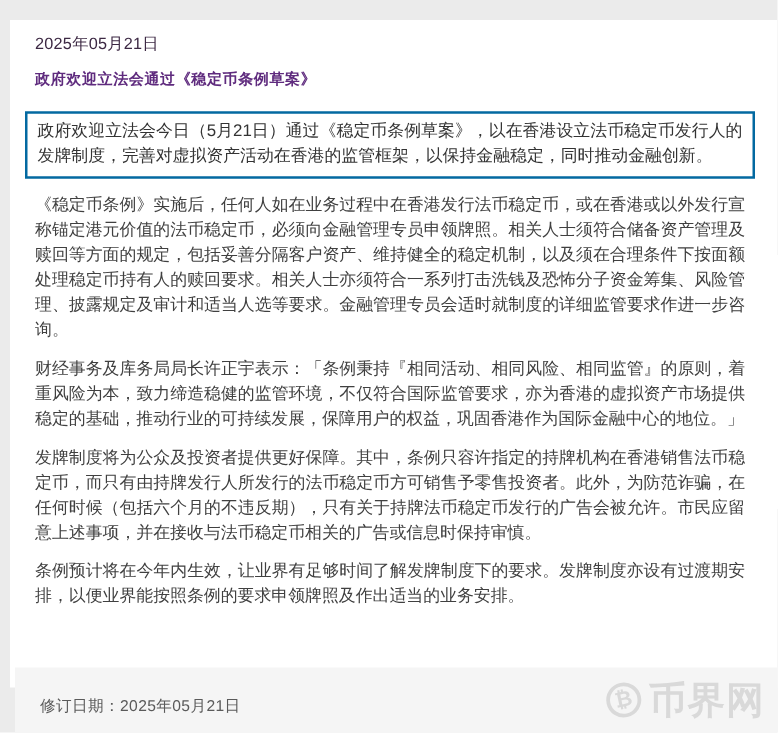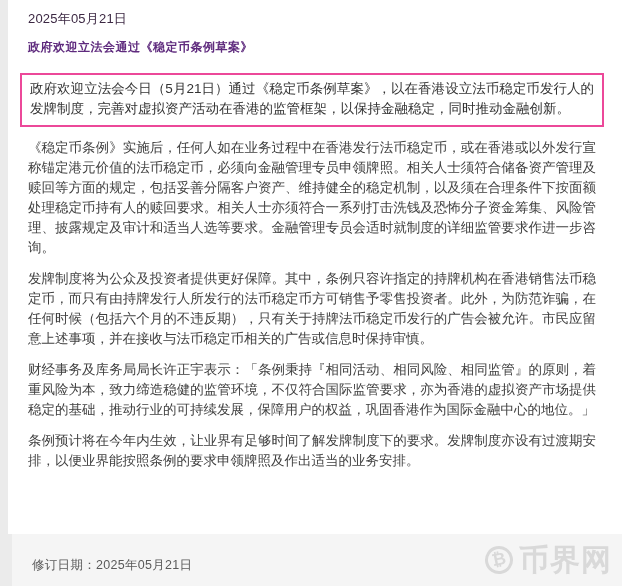--- a/index.html
+++ b/index.html
@@ -5,39 +5,39 @@
   * { margin:0; padding:0; box-sizing:border-box; }
   html,body { width:622px; height:586px; }
   body {
     font-family:"Liberation Sans","DejaVu Sans",sans-serif;
     background:#ebebeb;
     overflow:hidden;
   }
   .page { position:relative; width:622px; height:586px; overflow:hidden; }
 
   .card {
-    position:absolute; left:8px; top:0; width:614px; height:534px;
+    position:absolute; left:8px; top:16px; width:614px; height:534px;
     background:#ffffff;
     padding:10px 26px 0 20px;
     overflow:hidden;
   }
 
   .article-date {
     font-size:13px; color:#3c2843; line-height:18px;
     letter-spacing:0.2px;
   }
   .article-title {
     margin-top:6px;
     font-size:12px; font-weight:bold; color:#5f2b7e;
     line-height:26px; letter-spacing:0.5px;
   }
 
   .highlight-para {
     margin:13px -8px 0 -8px;
-    border:2px solid #ec4899;
+    border:2px solid #0369a1;
     padding:4px 8px 6px 8px;
     font-size:13.5px; line-height:20px; color:#333333;
     text-align:justify;
   }
 
   .body-para {
     margin-top:11px;
     font-size:13.5px; line-height:20px; color:#404040;
     text-align:justify;
   }
@@ -76,22 +76,22 @@
 
   <div class="card">
 
     <div class="article-date">2025年05月21日</div>
 
     <h1 class="article-title">政府欢迎立法会通过《稳定币条例草案》</h1>
 
     <div class="highlight-para">政府欢迎立法会今日（5月21日）通过《稳定币条例草案》，以在香港设立法币稳定币发行人的发牌制度，完善对虚拟资产活动在香港的监管框架，以保持金融稳定，同时推动金融创新。</div>
 
     <p class="body-para">《稳定币条例》实施后，任何人如在业务过程中在香港发行法币稳定币，或在香港或以外发行宣称锚定港元价值的法币稳定币，必须向金融管理专员申领牌照。相关人士须符合储备资产管理及赎回等方面的规定，包括妥善分隔客户资产、维持健全的稳定机制，以及须在合理条件下按面额处理稳定币持有人的赎回要求。相关人士亦须符合一系列打击洗钱及恐怖分子资金筹集、风险管理、披露规定及审计和适当人选等要求。金融管理专员会适时就制度的详细监管要求作进一步咨询。</p>
+    <p class="body-para">财经事务及库务局局长许正宇表示：「条例秉持『相同活动、相同风险、相同监管』的原则，着重风险为本，致力缔造稳健的监管环境，不仅符合国际监管要求，亦为香港的虚拟资产市场提供稳定的基础，推动行业的可持续发展，保障用户的权益，巩固香港作为国际金融中心的地位。」</p>
     <p class="body-para">发牌制度将为公众及投资者提供更好保障。其中，条例只容许指定的持牌机构在香港销售法币稳定币，而只有由持牌发行人所发行的法币稳定币方可销售予零售投资者。此外，为防范诈骗，在任何时候（包括六个月的不违反期），只有关于持牌法币稳定币发行的广告会被允许。市民应留意上述事项，并在接收与法币稳定币相关的广告或信息时保持审慎。</p>
-    <p class="body-para">财经事务及库务局局长许正宇表示：「条例秉持『相同活动、相同风险、相同监管』的原则，着重风险为本，致力缔造稳健的监管环境，不仅符合国际监管要求，亦为香港的虚拟资产市场提供稳定的基础，推动行业的可持续发展，保障用户的权益，巩固香港作为国际金融中心的地位。」</p>
     <p class="body-para">条例预计将在今年内生效，让业界有足够时间了解发牌制度下的要求。发牌制度亦设有过渡期安排，以便业界能按照条例的要求申领牌照及作出适当的业务安排。</p>
 
   </div>
 
   <div class="footer">
 
     <div class="revision-date">修订日期：2025年05月21日</div>
 
     <div class="watermark">
       <span class="watermark-coin">₿</span>

